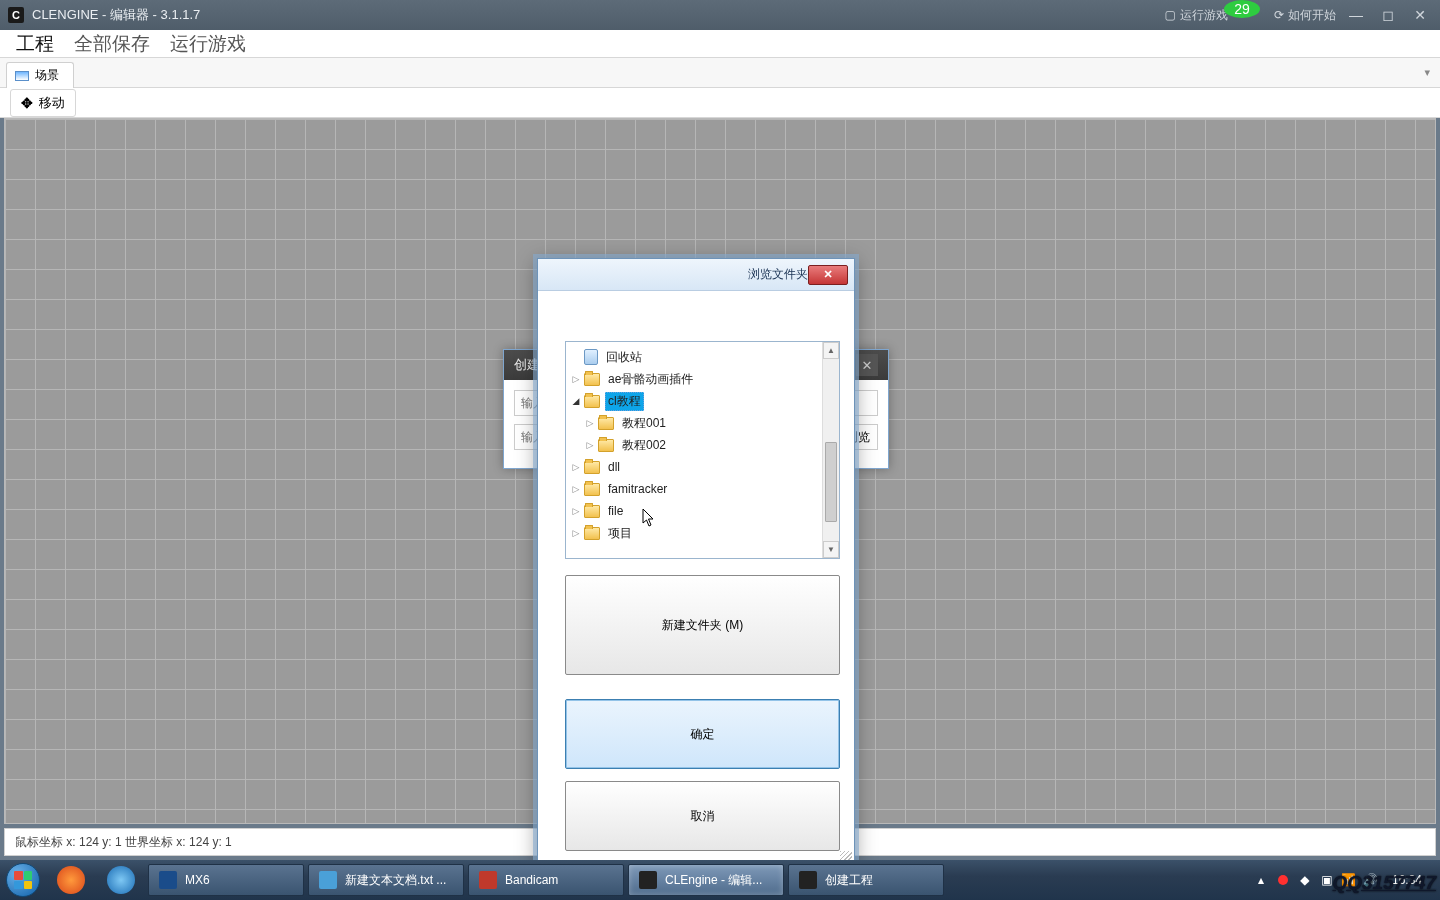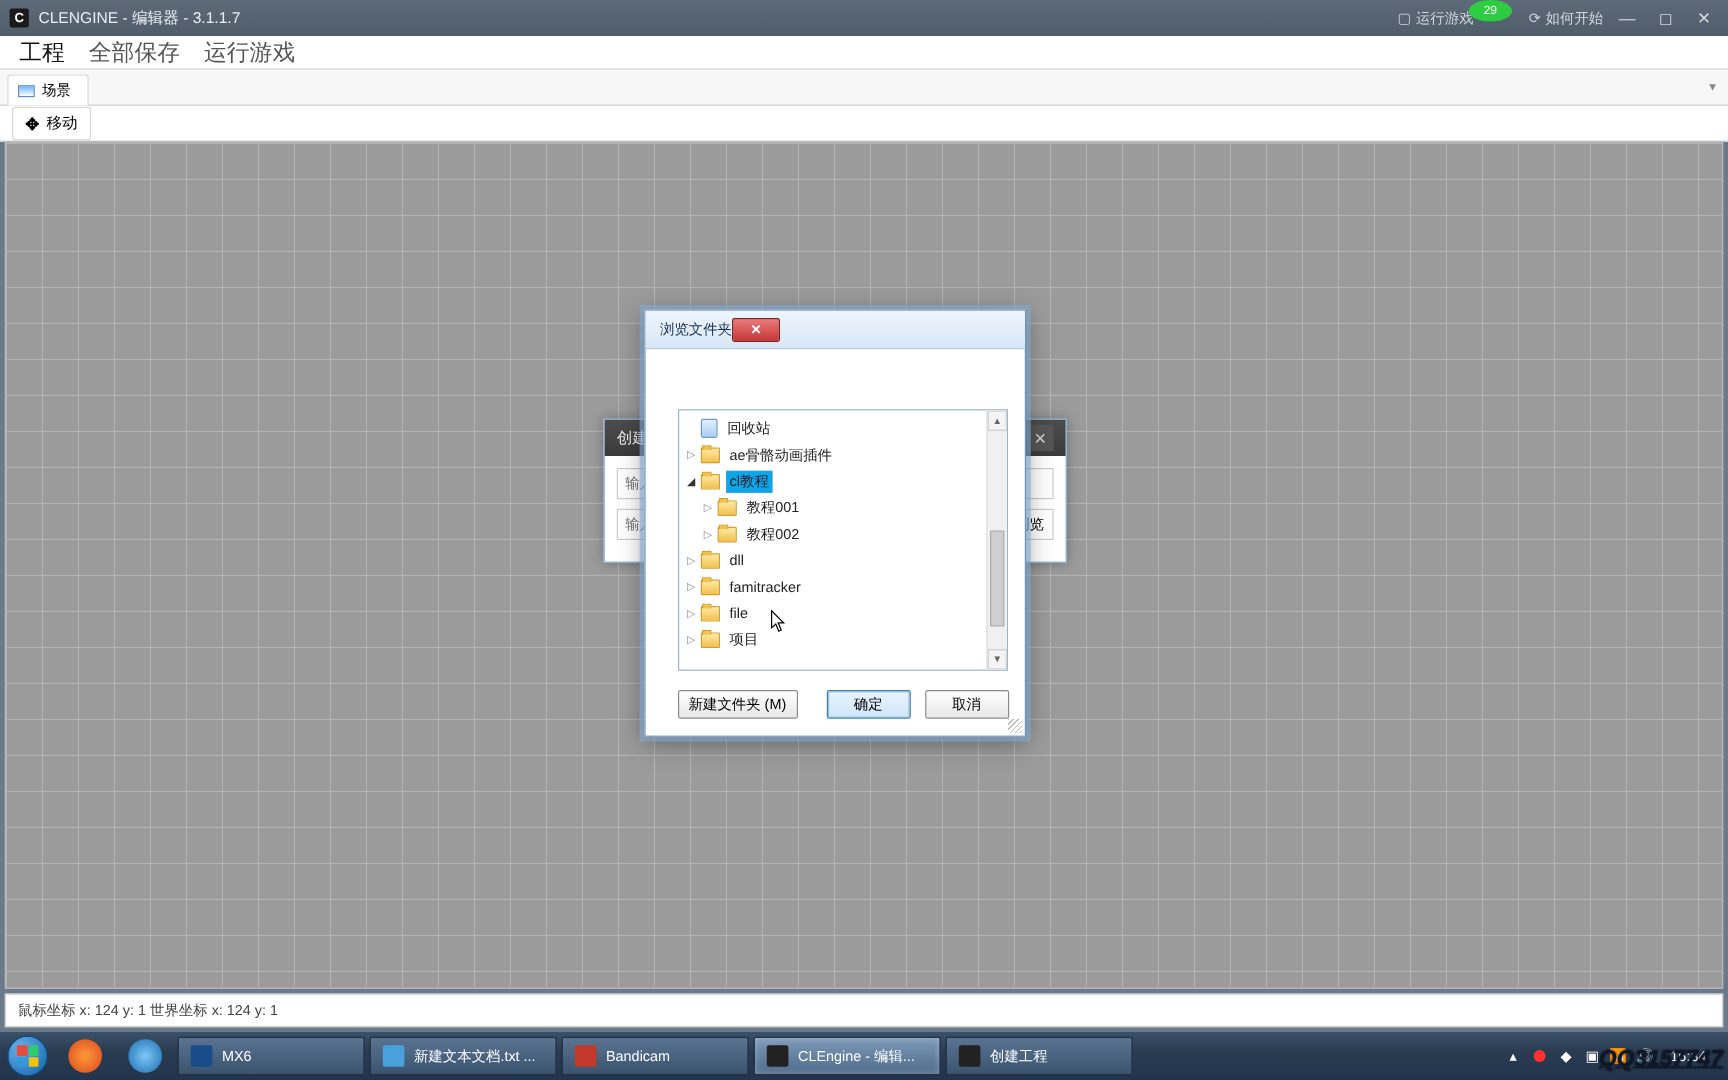--- a/index.html
+++ b/index.html
@@ -5,21 +5,21 @@
 * { margin: 0; padding: 0; box-sizing: border-box; font-family: "Microsoft YaHei", "Segoe UI", Arial, sans-serif; }
 body { width: 1440px; height: 900px; overflow: hidden; background: #6a7a8a; position: relative; }
 
 
 .titlebar { height: 30px; background: linear-gradient(#5d6b78,#4f5d6a); display: flex; align-items: center; color: #eaeef2; font-size: 13px; padding: 0 8px; }
 .titlebar .app-logo { width: 16px; height: 16px; background:#1a1a1a; color:#fff; border-radius:2px; display:flex; align-items:center; justify-content:center; font-weight:bold; font-size:11px; margin-right:8px;}
 .titlebar .title-text { flex: 0 0 auto; }
 .titlebar .spacer { flex: 1; }
 .titlebar .tb-btn { color:#d0d6dc; font-size:12px; margin-left:14px; display:flex; align-items:center; cursor:pointer;}
 .titlebar .win-btn { width:24px; text-align:center; color:#d0d6dc; font-size:14px; margin-left:8px; cursor:pointer;}
-.badge { background:#2ecc40; color:#fff; border-radius:50%; width:36px; height:18px; font-size:10px; display:flex; align-items:center; justify-content:center; position:relative; top:-6px; margin-left:-4px;}
+.badge { background:#2ecc40; color:#fff; border-radius:50%; width:36px; height:18px; font-size:14px; display:flex; align-items:center; justify-content:center; position:relative; top:-6px; margin-left:-4px;}
 
 
 .menubar { height: 28px; background: #fff; border-bottom:1px solid #d7d7d7; display:flex; align-items:center; padding:0 6px; font-size:19px; color:#222;}
 .menubar .menu-item { padding:4px 10px; cursor:pointer; color:#555;}
 .menubar .menu-item:first-child{ color:#111; font-weight:500;}
 
 
 .tabstrip { height: 30px; background:#f7f7f7; border-bottom:1px solid #d7d7d7; display:flex; align-items:flex-end; padding-left:6px; position:relative;}
 .tab { background:#fff; border:1px solid #d0d0d0; border-bottom:none; padding:4px 14px 4px 8px; font-size:12px; display:flex; align-items:center; border-radius:3px 3px 0 0; position:relative; top:1px;}
 .tab .tab-icon{ width:14px; height:10px; background:linear-gradient(#6fb6ff,#ffffff); border:1px solid #5a8fca; margin-right:6px;}
@@ -41,39 +41,39 @@
 .bg-dialog{ position:absolute; left:503px; top:349px; width:386px; background:#fff; border:1px solid #7fa6cf; box-shadow:0 0 10px rgba(0,0,0,.3);}
 .bg-dialog .dlg-head{ height:30px; background:linear-gradient(#4c4c4c,#3b3b3b); color:#eee; display:flex; align-items:center; padding:0 10px; font-size:13px; justify-content:space-between;}
 .bg-dialog .dlg-body{ padding:10px;}
 .bg-dialog .field{ display:flex; align-items:center; margin-bottom:8px;}
 .bg-dialog .field input{ flex:1; height:26px; border:1px solid #ccc; padding:0 6px; font-size:12px; color:#999;}
 .bg-dialog .browse{ width:40px; height:26px; border:1px solid #ccc; margin-left:6px; font-size:12px; background:#fff; cursor:pointer;}
 .bg-dialog .close-x{ width:22px; height:22px; background:#555; color:#ccc; display:flex; align-items:center; justify-content:center; font-size:13px; cursor:pointer;}
 
 
 .browse-dlg{ position:absolute; left:537px; top:258px; width:318px; background:#fff; border:1px solid #6d93b9; box-shadow:0 0 0 4px rgba(133,170,206,.6), 0 4px 20px rgba(0,0,0,.4);}
-.browse-dlg .bd-head{ height:32px; background:linear-gradient(#eef5fc,#d8e7f6); display:flex; align-items:center; justify-content:flex-start; padding:0 6px 0 12px; font-size:12px; color:#183152; border-bottom:1px solid #b9cde2;}
+.browse-dlg .bd-head{ height:32px; background:linear-gradient(#eef5fc,#d8e7f6); display:flex; align-items:center; justify-content:flex-end; padding:0 6px 0 12px; font-size:12px; color:#183152; border-bottom:1px solid #b9cde2;}
 .browse-dlg .bd-close{ width:40px; height:20px; background:linear-gradient(#e97c7c,#c53636); border:1px solid #7b1f1f; border-radius:2px; color:#fff; display:flex; align-items:center; justify-content:center; font-size:11px; cursor:pointer; font-weight:bold;}
 .browse-dlg .bd-body{ padding:50px 14px 14px 27px;}
 .tree-wrap{ border:1px solid #9bb5ce; height:218px; position:relative; overflow:hidden; background:#fff;}
 .tree{ font-size:12px; color:#222; padding:4px 0;}
 .tree .row{ display:flex; align-items:center; height:22px; padding-left:4px; cursor:pointer;}
 .tree .arrow{ width:12px; color:#8a8a8a; font-size:9px; text-align:center;}
 .tree .arrow.open{ color:#333;}
 .tree .folder-icon{ width:16px; height:13px; background:linear-gradient(#ffe9a6,#f2c14e); border:1px solid #d3a12b; border-radius:1px; margin:0 5px 0 2px; position:relative;}
 .tree .folder-icon::before{content:""; position:absolute; top:-3px; left:0; width:6px; height:3px; background:#f2c14e; border:1px solid #d3a12b; border-bottom:none; border-radius:1px 1px 0 0;}
 .tree .recycle-icon{ width:14px; height:16px; background:linear-gradient(#e0f0ff,#aacdee); border:1px solid #6b98c4; border-radius:2px; margin:0 5px 0 2px;}
 .tree .lbl{ padding:1px 3px; border-radius:1px;}
 .tree .row.selected .lbl{ background:#0ea5e9; border:1px dotted #6ca0df; padding:0 2px;}
 .tree .indent1{ padding-left:18px;}
 .tree-scroll{ position:absolute; right:0; top:0; bottom:0; width:17px; background:#f0f0f0; border-left:1px solid #ddd;}
 .tree-scroll .sbtn{height:17px; background:#f4f4f4; border:1px solid #ccc; display:flex; align-items:center; justify-content:center; font-size:8px; color:#666;}
 .tree-scroll .sthumb{position:absolute; left:2px; right:2px; top:100px; height:80px; background:#cfcfcf; border:1px solid #aaa; border-radius:1px;}
 
-.bd-buttons{ display:flex; justify-content:center; margin-top:16px; gap:12px;}
+.bd-buttons{ display:flex; justify-content:center; margin-top:16px; gap:12px;flex-direction:column;}
 .bd-buttons button{ height:24px; font-size:12px; border:1px solid #8a8a8a; background:linear-gradient(#fff,#e7e7e7); cursor:pointer; border-radius:2px;}
 .bd-buttons .btn-new{ flex:0 0 100px;}
 .bd-buttons .btn-ok{ flex:0 0 70px; border:1px solid #3c7fb1; box-shadow:0 0 0 1px #93c3e8 inset; background:linear-gradient(#eaf4fd,#cfe6fb);}
 .bd-buttons .btn-cancel{ flex:0 0 70px;}
 .bd-resize{ position:absolute; right:2px; bottom:2px; width:12px; height:12px; background:repeating-linear-gradient(135deg,#bbb,#bbb 1px,transparent 1px,transparent 3px);}
 
 
 .fake-cursor{ position:absolute; left:642px; top:508px; width:14px; height:20px; pointer-events:none; z-index:50;}
 .fake-cursor svg{width:100%; height:100%;}
 

